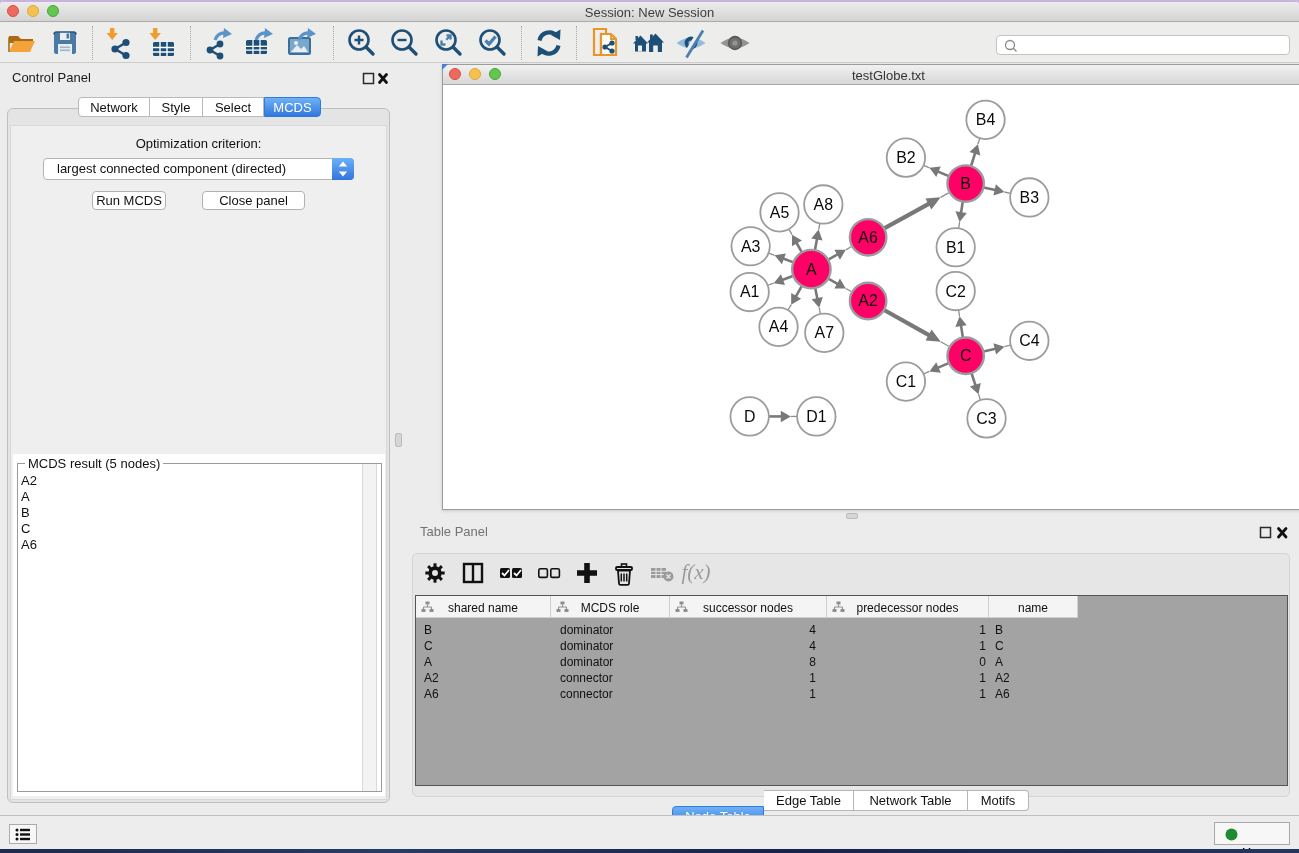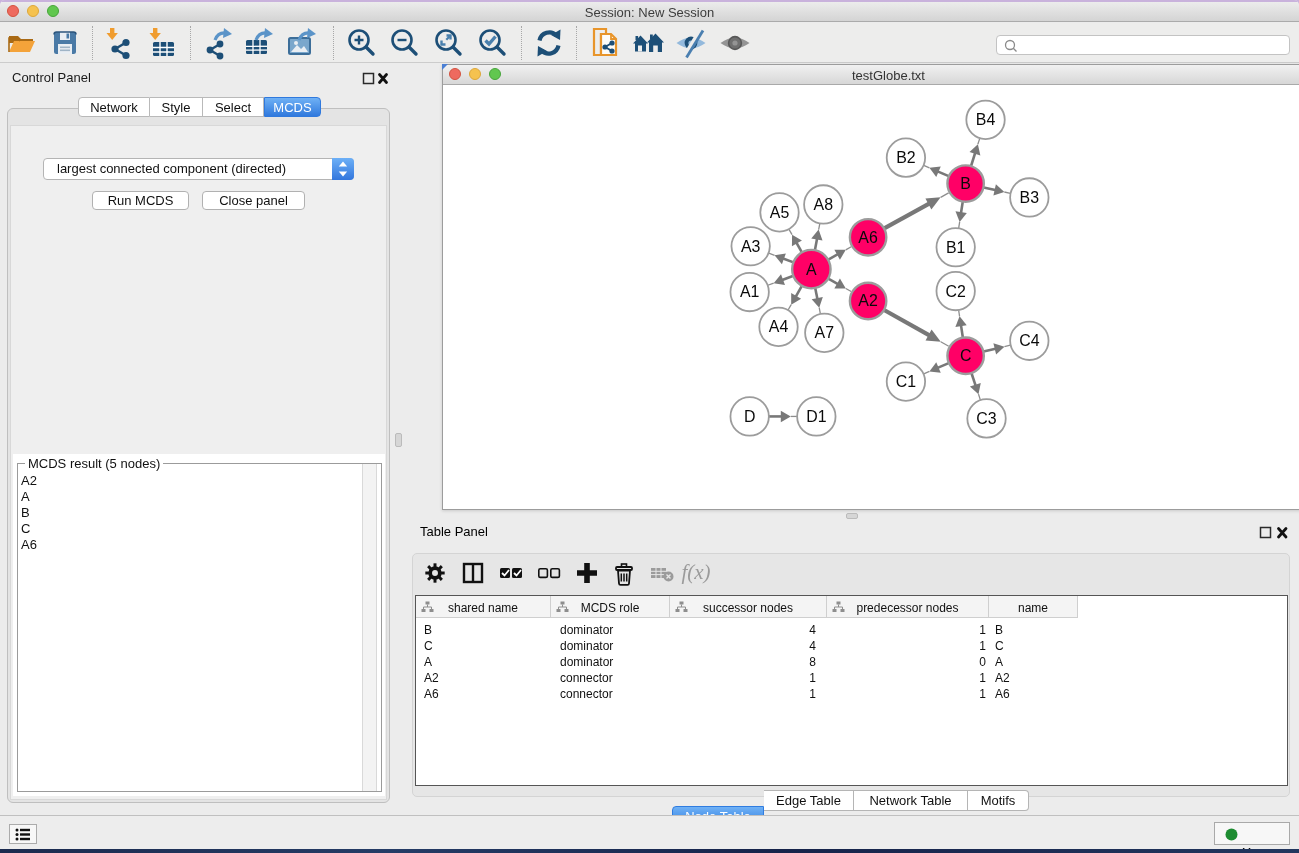--- a/index.html
+++ b/index.html
@@ -47,24 +47,24 @@
 #mcds-scroll { left:362px; top:464px; width:15px; height:327px; background:#f3f3f3;
   border-left:1px solid #d9d9d9; border-right:1px solid #d9d9d9; }
 
 #netwin { left:403px; top:64px; width:893px; height:446px; background:#fff;
   border:1px solid #9c9c9c; box-shadow:0 1px 3px rgba(0,0,0,0.15);margin-left:39px; }
 #nettitle { left:0; top:0; width:891px; height:20px;
   background:linear-gradient(#f1f1f1,#d7d7d7); border-bottom:1px solid #a9a9a9; }
 .ntl { width:12px; height:12px; border-radius:50%; top:3px; }
 #nettitle-text { width:100%; text-align:center; font-size:13px; color:#333; }
 
-#tp-title { left:420px; top:524px; font-size:13px; color:#000000; }
+#tp-title { left:420px; top:524px; font-size:13px; color:#737373; }
 #tp-toolbar { left:412px; top:553px; width:878px; height:244px; background:#e6e6e6;
   border:1px solid #d4d4d4; border-radius:5px; }
-#tp-table { left:415px; top:595px; width:873px; height:191px; background:#ffffff;
+#tp-table { left:415px; top:595px; width:873px; height:191px; background:#a3a3a3;
   border:1px solid #555555; font-size:12px; }
 .th { position:absolute; top:0; height:22px; background:#f4f4f4;
   border-right:1px solid #cfcfcf; border-bottom:1px solid #cfcfcf; }
 .th span { position:absolute; top:5px; width:100%; text-align:center; color:#111; }
 .trow { position:absolute; font-size:12px; color:#111; }
 
 .btab { position:absolute; top:790px; height:21px; font-size:13px; text-align:center;
   background:#fff; border:1px solid #b5b5b5; color:#111; line-height:20px; }
 .btabsel { background:linear-gradient(#6fb1f5,#2f7ce0); color:#fff; border-color:#2f7ce0;margin-top:16px; }
 
@@ -232,30 +232,31 @@
   </svg>
   <div id="cp-body" class="abs">
       <div id="cp-inner"></div>
     </div>
   <div class="tabrow abs" style="left:78px; width:271px;">
     <div class="tab" style="left:0; width:72px; border-radius:4px 0 0 4px;">Network</div>
     <div class="tab" style="left:72px; width:53px; border-left:none;">Style</div>
     <div class="tab" style="left:125px; width:61px; border-left:none;">Select</div>
     <div class="tab tabsel" style="left:186px; width:57px; border-radius:0 4px 4px 0;">MCDS</div>
   </div>
+  <div id="opt-label" class="abs">Optimization criterion:</div>
   <div id="dropdown" class="abs">
     <div class="dtext">largest connected component (directed)</div>
     <div class="dbtn">
       <svg width="22" height="22" viewBox="0 0 22 22">
         <path d="M11 3.5 L15.2 8.5 H6.8 Z" fill="#fff"></path>
         <path d="M11 18.5 L15.2 13.5 H6.8 Z" fill="#fff"></path>
       </svg>
     </div>
   </div>
-  <div class="pbtn abs" style="left:92px; width:97px;">Run MCDS</div>
+  <div class="pbtn abs" style="left:92px; width:74px;">Run MCDS</div>
   <div class="pbtn abs" style="left:202px; width:103px;">Close panel</div>
   <div id="mcds-white" class="abs"></div>
   <div id="mcds-box" class="abs"></div>
   <div id="mcds-scroll" class="abs"></div>
   <div id="mcds-title" class="abs">MCDS result (5 nodes)</div>
   <div class="mcds-item abs" style="top:473px">A2</div>
   <div class="mcds-item abs" style="top:489px">A</div>
   <div class="mcds-item abs" style="top:505px">B</div>
   <div class="mcds-item abs" style="top:521px">C</div>
   <div class="mcds-item abs" style="top:537px">A6</div>

